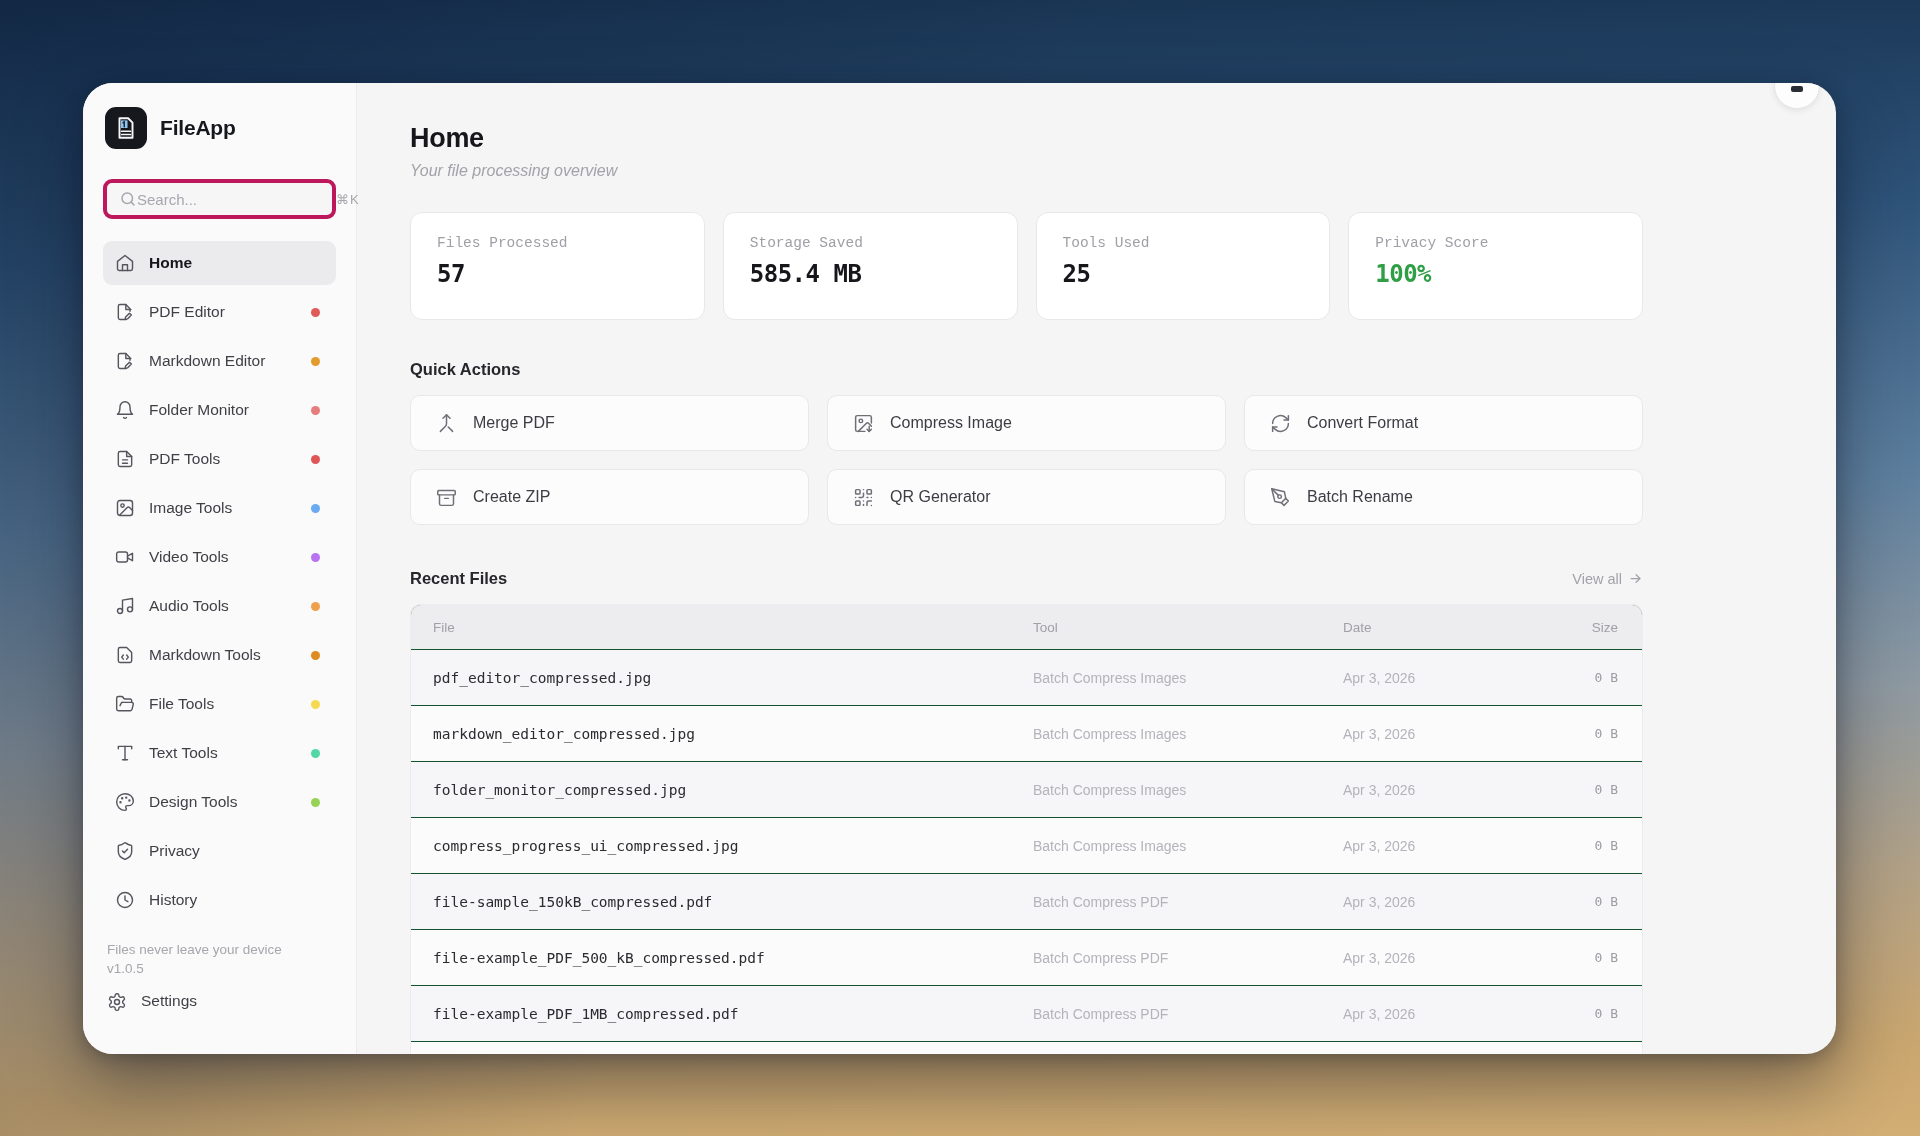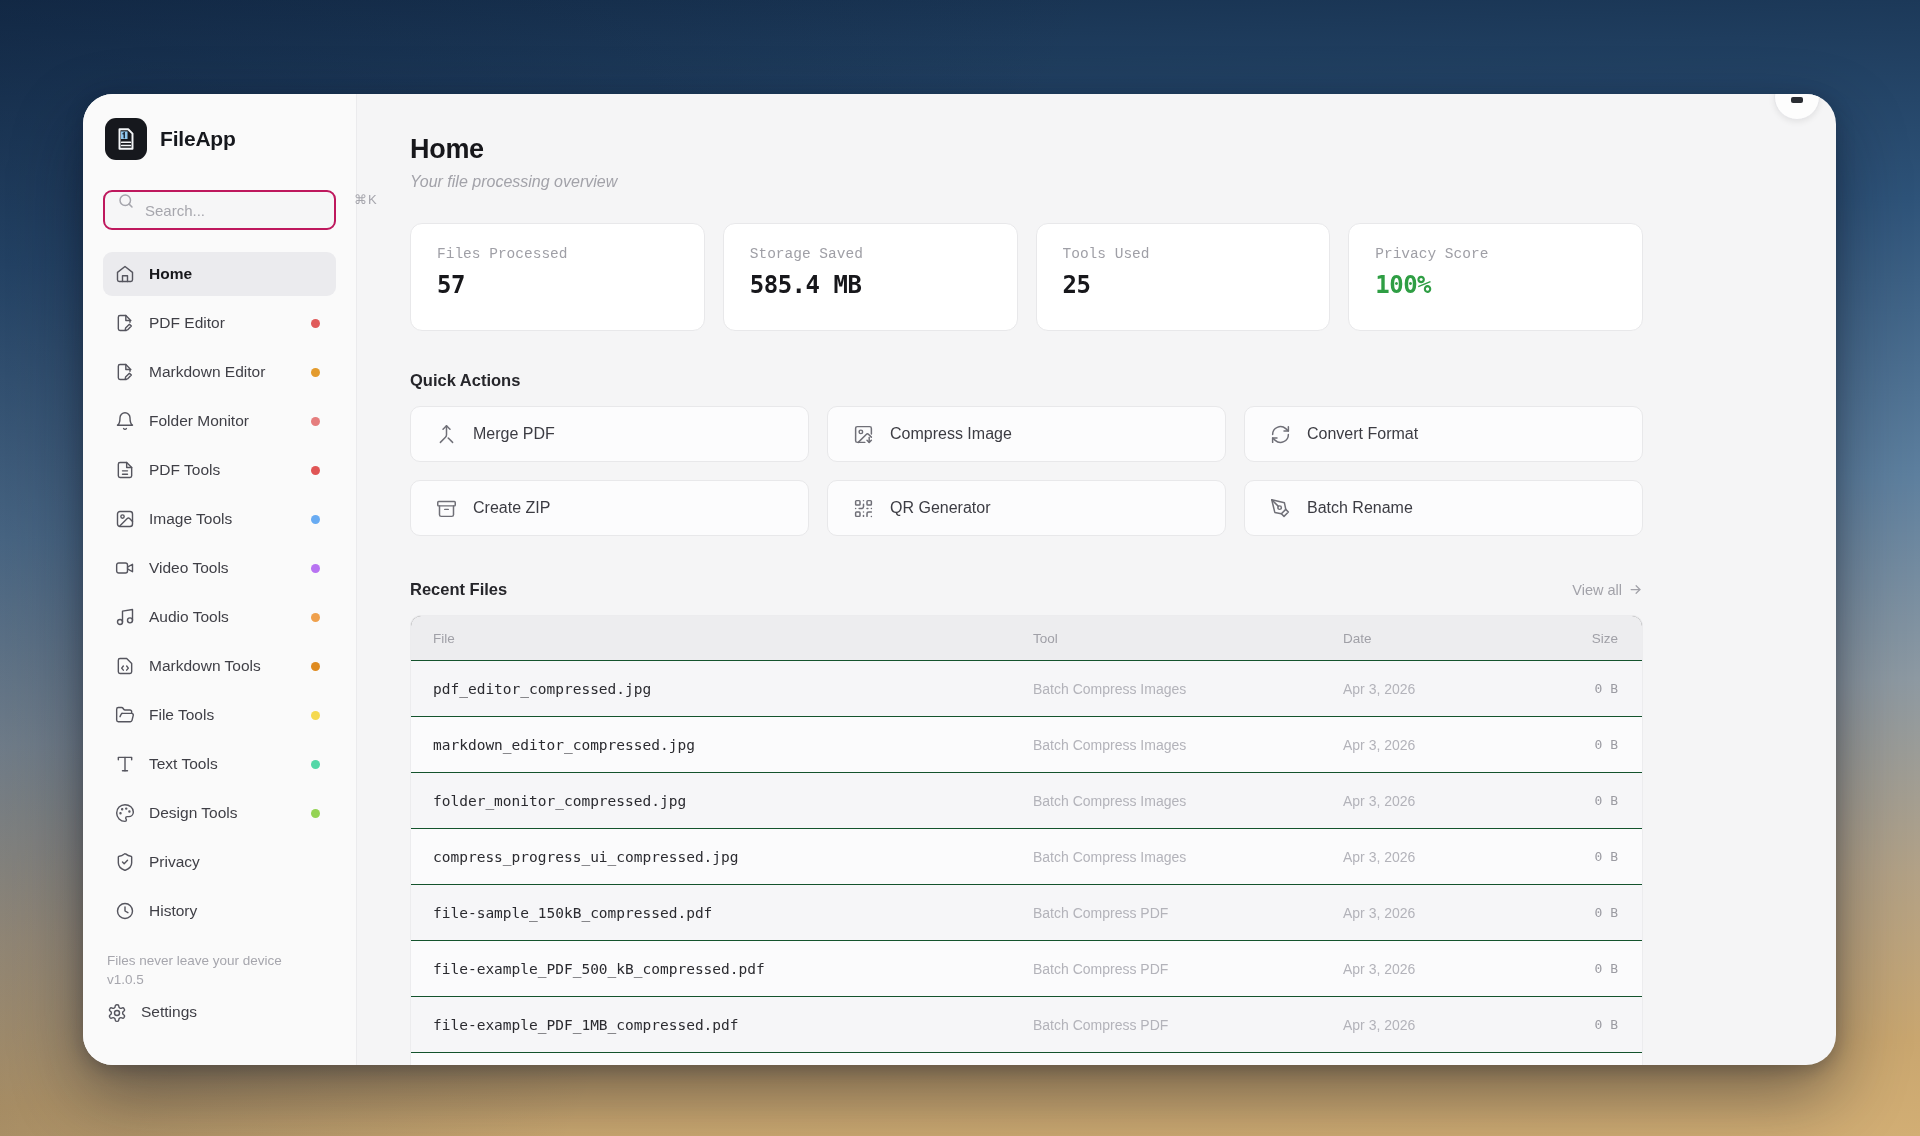--- a/index.html
+++ b/index.html
@@ -5,39 +5,39 @@
   * { margin:0; padding:0; box-sizing:border-box; }
   html,body { width:1920px; height:1136px; overflow:hidden; }
   body {
     font-family:"Liberation Sans", sans-serif;
     background:
       linear-gradient(115deg, rgba(10,25,50,0.35) 0%, rgba(10,25,50,0) 45%),
       linear-gradient(178deg, #16304e 0%, #2e5379 22%, #5d7f9e 45%, #8d99a2 62%, #b2a186 78%, #c9a66f 92%, #d2ae74 100%);
     position:relative;
   }
   .window {
-    position:absolute; left:83px; top:94px; width:1753px; height:971px;
+    position:absolute; left:83px; top:83px; width:1753px; height:971px;
     background:#f5f5f6; border-radius:30px; overflow:hidden;
     box-shadow:0 30px 70px rgba(10,15,30,0.45), 0 4px 18px rgba(10,15,30,0.25);
     display:flex;
   }
   
   .sidebar {
     width:274px; min-width:274px; background:#fafafa; border-right:1px solid #ebebed;
     padding:24px 20px 22px 20px; display:flex; flex-direction:column;
   }
   .brand { display:flex; align-items:center; gap:13px; padding-left:2px; }
   .logo {
     width:42px; height:42px; border-radius:11px; background:#16181d;
     display:flex; align-items:center; justify-content:center;
   }
   .brand-name { font-size:21px; font-weight:700; color:#16181d; letter-spacing:-0.2px; }
   .search {
-    margin-top:30px; height:40px; border:2px solid #be185d; background:#f6f6f7;
-    border-radius:9px; display:flex; padding:0 12px; gap:10px;
+    margin-top:30px; height:40px; border:4px solid #be185d; background:#f6f6f7;
+    border-radius:9px; display:flex; align-items:center; padding:0 12px; 
     color:#a6a6ad;
   }
   .search input {
     border:none; outline:none; background:transparent; flex:1; font-size:15px;
     font-family:"Liberation Sans", sans-serif; color:#3f3f46;
   }
   .search input::placeholder { color:#a6a6ad; }
   .kbd { font-size:13px; color:#a6a6ad; letter-spacing:1px; }
   .nav { margin-top:22px; display:flex; flex-direction:column; gap:5px; }
   .nav-item {

